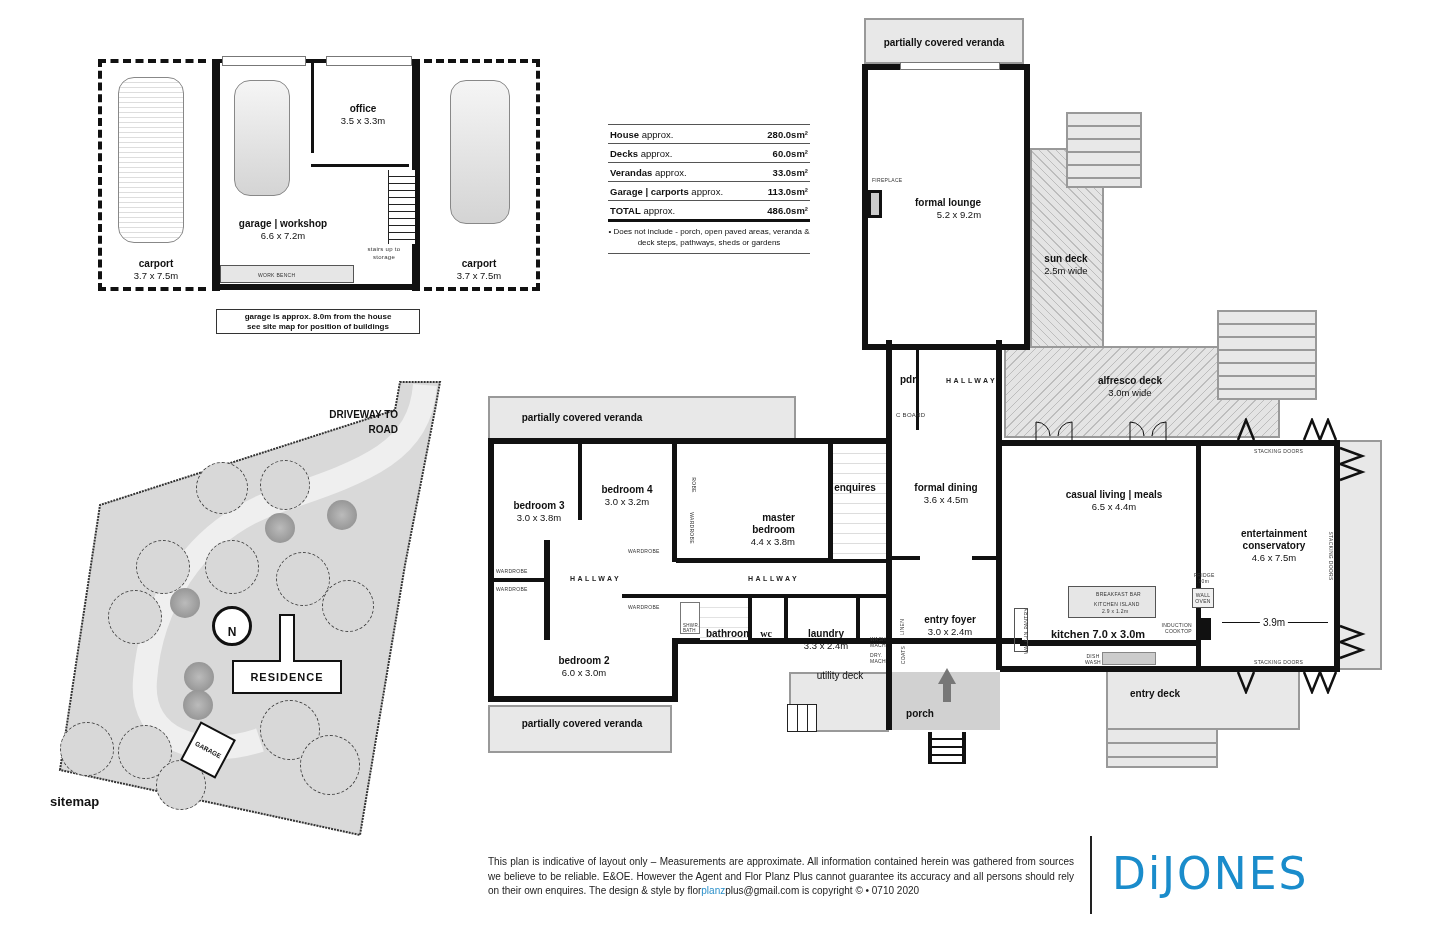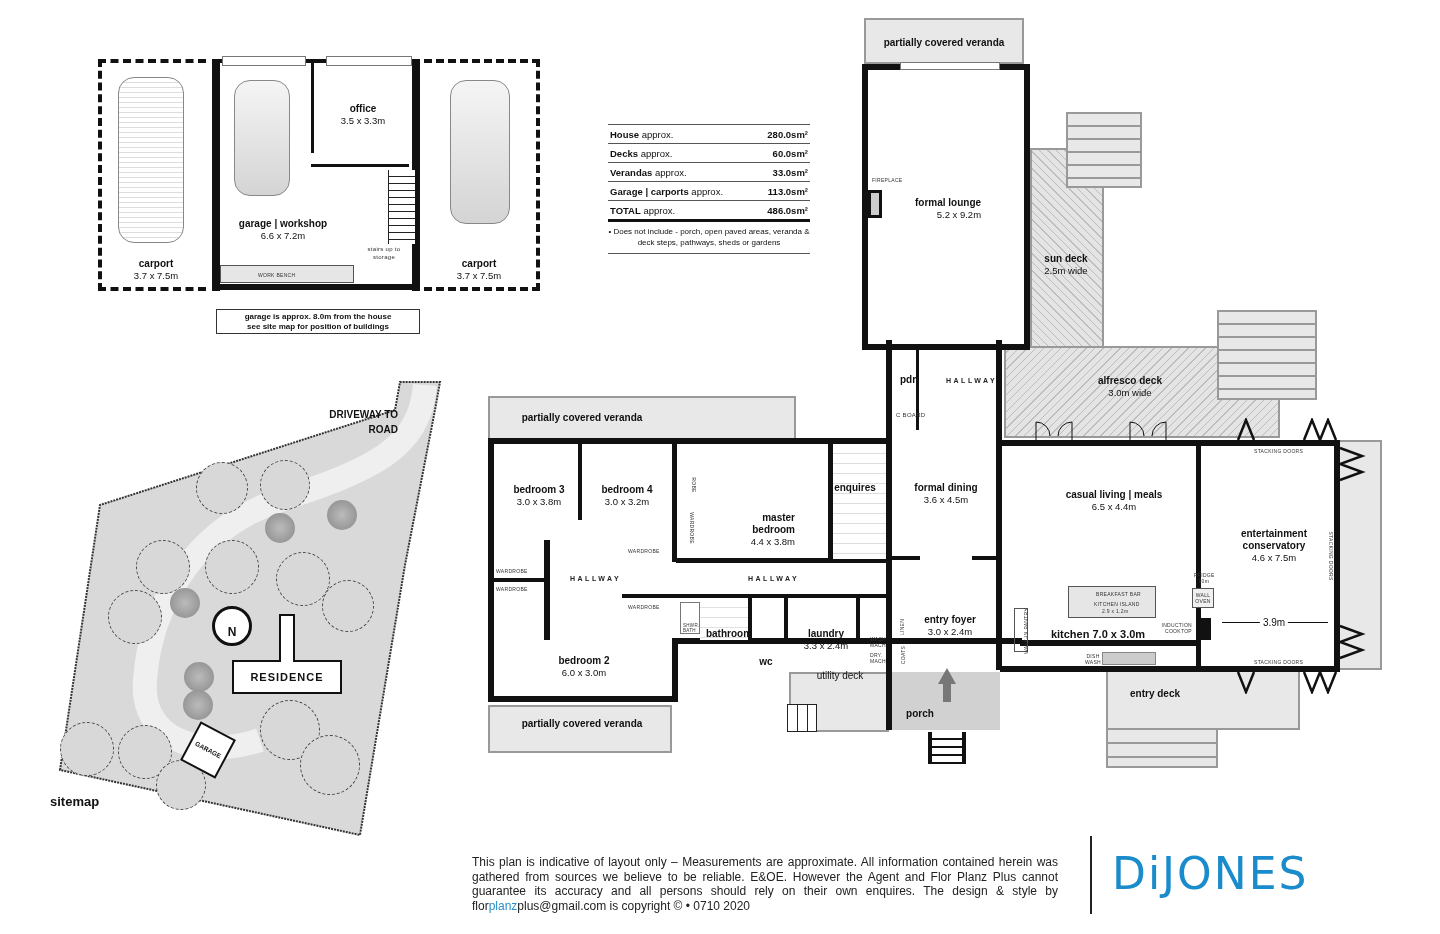--- a/index.html
+++ b/index.html
@@ -15,21 +15,21 @@
   .hatch{position:absolute;box-sizing:border-box;border:2px solid #999;
     background:repeating-linear-gradient(45deg,#e4e4e4 0,#e4e4e4 5px,#bdbdbd 5px,#bdbdbd 6px);}
   .hatch2{background:repeating-linear-gradient(-45deg,#e4e4e4 0,#e4e4e4 5px,#bdbdbd 5px,#bdbdbd 6px);}
   .win{position:absolute;background:#fff;border:1px solid #777;box-sizing:border-box;}
   .area-table{position:absolute;left:608px;top:124px;width:202px;font-size:9.5px;}
   .area-row{display:flex;justify-content:space-between;border-top:1.5px solid #555;padding:4px 2px 3px 2px;}
   .area-row .v{font-weight:bold;}
   .area-row .k b{font-weight:bold;margin-top:40px;}
   .area-row.total{border-bottom:3px solid #111;}
   .area-note{font-size:8px;text-align:center;line-height:11px;padding:4px 0 5px;border-bottom:1.5px solid #555;}
-  .disclaimer{position:absolute;left:472px;top:855px;width:586px;font-size:12px;line-height:14.5px;text-align:justify;color:#222;}
+  .disclaimer{position:absolute;left:488px;top:855px;width:586px;font-size:10px;line-height:14.5px;text-align:justify;color:#222;}
   .disclaimer .email{color:#2a8fc9;}
   .logo{position:absolute;left:1112px;top:848px;font-size:44px;letter-spacing:2px;color:#1a8ccb;font-family:"DejaVu Sans",sans-serif;}
   .logo-bar{position:absolute;left:1090px;top:836px;width:2px;height:78px;background:#222;}
   .dash{position:absolute;border:4px dashed #111;box-sizing:border-box;}
   .car{position:absolute;border:1.5px solid #888;border-radius:16px;background:linear-gradient(#f5f5f5,#d4d4d4);box-sizing:border-box;}
   .note-box{position:absolute;left:216px;top:309px;width:204px;height:25px;border:1.5px solid #333;box-sizing:border-box;font-size:8px;text-align:center;line-height:10px;padding-top:2px;font-weight:bold;}
   .tree{position:absolute;border-radius:50%;border:1.5px dashed #444;box-sizing:border-box;background:#d8d8d8;}
   .bush{position:absolute;border-radius:50%;background:radial-gradient(#bbb,#888);}
   .arrow-up{position:absolute;width:0;height:0;border-left:9px solid transparent;border-right:9px solid transparent;border-bottom:16px solid #777;}
 </style>
@@ -209,21 +209,21 @@
   <div class="wall" style="left:828px;top:444px;width:5px;height:118px;"></div>
   <div class="wall" style="left:676px;top:558px;width:212px;height:5px;"></div>
   <div class="wall" style="left:544px;top:540px;width:6px;height:100px;"></div>
   <div class="wall" style="left:488px;top:578px;width:56px;height:4px;"></div>
   <div class="wall" style="left:622px;top:594px;width:54px;height:4px;"></div>
   <div class="wall" style="left:676px;top:594px;width:210px;height:4px;"></div>
   <div class="wall" style="left:748px;top:594px;width:4px;height:46px;"></div>
   <div class="wall" style="left:784px;top:594px;width:4px;height:46px;"></div>
   <div class="wall" style="left:856px;top:594px;width:4px;height:46px;"></div>
 
-  <div class="lbl" style="left:539px;top:484px;">
+  <div class="lbl" style="left:539px;top:500px;">
       <span class="t">bedroom 3</span>
       <span class="d">3.0 x 3.8m</span>
     </div>
   <div class="lbl" style="left:627px;top:484px;">
       <span class="t">bedroom 4</span>
       <span class="d">3.0 x 3.2m</span>
     </div>
   <div class="lbl" style="left:760px;top:512px;width:70px;white-space:normal;text-align:right;">
       <span class="t">master bedroom</span>
       <span class="d">4.4 x 3.8m</span>
@@ -242,21 +242,21 @@
   <div class="tiny" style="left:686px;top:482px;transform:rotate(90deg);">ROBE</div>
   <div class="tiny" style="left:676px;top:525px;transform:rotate(90deg);">WARDROBE</div>
 
   <div class="hall" style="left:570px;top:575px;">HALLWAY</div>
   <div class="hall" style="left:748px;top:575px;">HALLWAY</div>
 
   <div class="abs" style="left:700px;top:598px;width:48px;height:42px;background:repeating-linear-gradient(#fff 0,#fff 9px,#e2e2e2 9px,#e2e2e2 10px),repeating-linear-gradient(90deg,#fff 0,#fff 9px,#e2e2e2 9px,#e2e2e2 10px);"></div>
   <div class="abs" style="left:680px;top:602px;width:20px;height:32px;border:1px solid #777;box-sizing:border-box;background:#fff;"></div>
   <div class="tiny" style="left:683px;top:623px;font-size:4.5px;width:18px;white-space:normal;">SHWR. BATH</div>
   <div class="lbl" style="left:729px;top:628px;font-weight:bold;">bathroom</div>
-  <div class="lbl" style="left:766px;top:656px;font-weight:bold;">wc</div>
+  <div class="lbl" style="left:766px;top:628px;font-weight:bold;font-family:Liberation Serif, serif;">wc</div>
   <div class="lbl" style="left:826px;top:628px;">
       <span class="t">laundry</span>
       <span class="d">3.3 x 2.4m</span>
     </div>
   <div class="tiny" style="left:870px;top:636px;font-size:5px;width:14px;white-space:normal;">WASH MACH</div>
   <div class="tiny" style="left:870px;top:652px;font-size:5px;width:14px;white-space:normal;">DRY. MACH</div>
   <div class="tiny" style="left:894px;top:624px;transform:rotate(-90deg);">LINEN</div>
   <div class="tiny" style="left:894px;top:652px;transform:rotate(-90deg);">COATS</div>
   <div class="lbl" style="left:950px;top:614px;">
       <span class="t">entry foyer</span>

